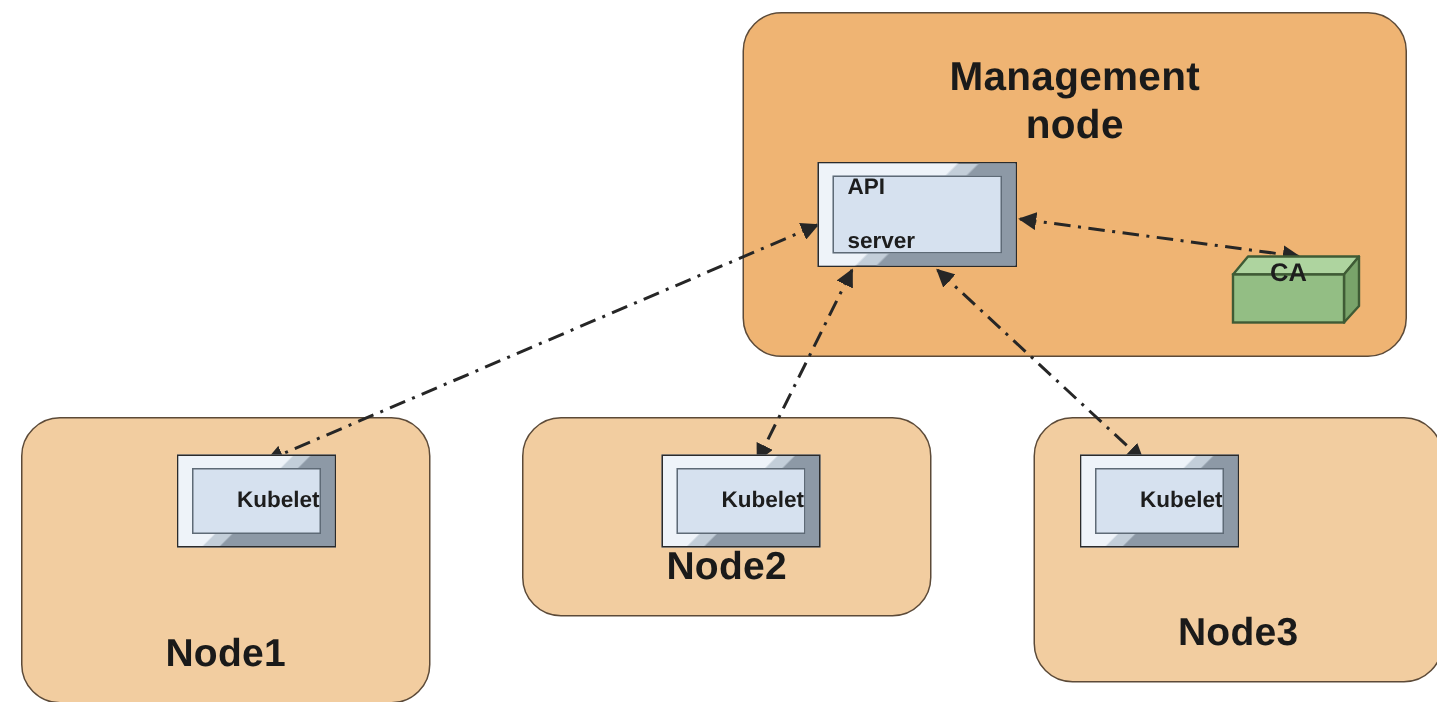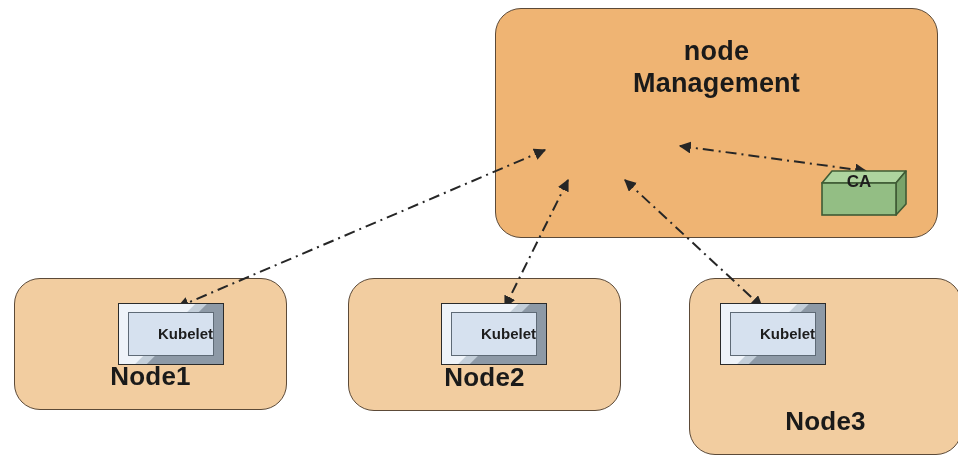--- a/index.html
+++ b/index.html
@@ -125,26 +125,26 @@
     user-select: none;
   }
 </style>
 </head>
 <body>
 
 <div id="canvas">
 
   <div class="container-box mgmt" style="left:495px; top:8px; width:443px; height:230px;">
     <div class="container-label mgmt-label">
+      <div>Management</div>
       <div>node</div>
-      <div>Management</div>
-    </div>
-  </div>
-
-  <div class="container-box node" style="left:14px; top:278px; width:273px; height:132px;">
+    </div>
+  </div>
+
+  <div class="container-box node" style="left:14px; top:278px; width:273px; height:191px;">
     <div class="container-label node-label">Node1</div>
   </div>
 
   <div class="container-box node" style="left:348px; top:278px; width:273px; height:133px;">
     <div class="container-label node-label">Node2</div>
   </div>
 
   <div class="container-box node" style="left:689px; top:278px; width:273px; height:177px;">
     <div class="container-label node-label">Node3</div>
   </div>
@@ -161,20 +161,29 @@
 
     <line x1="545" y1="150" x2="178" y2="307" stroke="#262626" stroke-width="2" stroke-dasharray="11 5 2 5" marker-start="url(#arrow-start)" marker-end="url(#arrow-end)"></line>
 
     <line x1="568" y1="180" x2="505" y2="307" stroke="#262626" stroke-width="2" stroke-dasharray="11 5 2 5" marker-start="url(#arrow-start)" marker-end="url(#arrow-end)"></line>
 
     <line x1="625" y1="180" x2="762" y2="307" stroke="#262626" stroke-width="2" stroke-dasharray="11 5 2 5" marker-start="url(#arrow-start)" marker-end="url(#arrow-end)"></line>
 
     <line x1="680" y1="146" x2="866" y2="171" stroke="#262626" stroke-width="2" stroke-dasharray="11 5 2 5" marker-start="url(#arrow-start)" marker-end="url(#arrow-end)"></line>
   </svg>
 
+  <div class="bevel-box" style="left:545px; top:108px; width:133px; height:70px;">
+    <div class="bevel-tl"></div>
+    <div class="bevel-inner">
+      <div class="bevel-text">
+        <div>API</div>
+        <div>server</div>
+      </div>
+    </div>
+  </div>
 
   <div id="ca-box" style="left:818px; top:168px; width:92px; height:50px;">
     <svg width="92" height="50" viewBox="0 0 92 50" xmlns="http://www.w3.org/2000/svg">
 
       <polygon points="14,3 88,3 78,15 4,15" fill="#AED49F" stroke="#3F5B35" stroke-width="1.6" stroke-linejoin="round"></polygon>
 
       <polygon points="88,3 88,36 78,47 78,15" fill="#79A36A" stroke="#3F5B35" stroke-width="1.6" stroke-linejoin="round"></polygon>
 
       <rect x="4" y="15" width="74" height="32" fill="#93BE84" stroke="#3F5B35" stroke-width="1.6"></rect>
     </svg>

